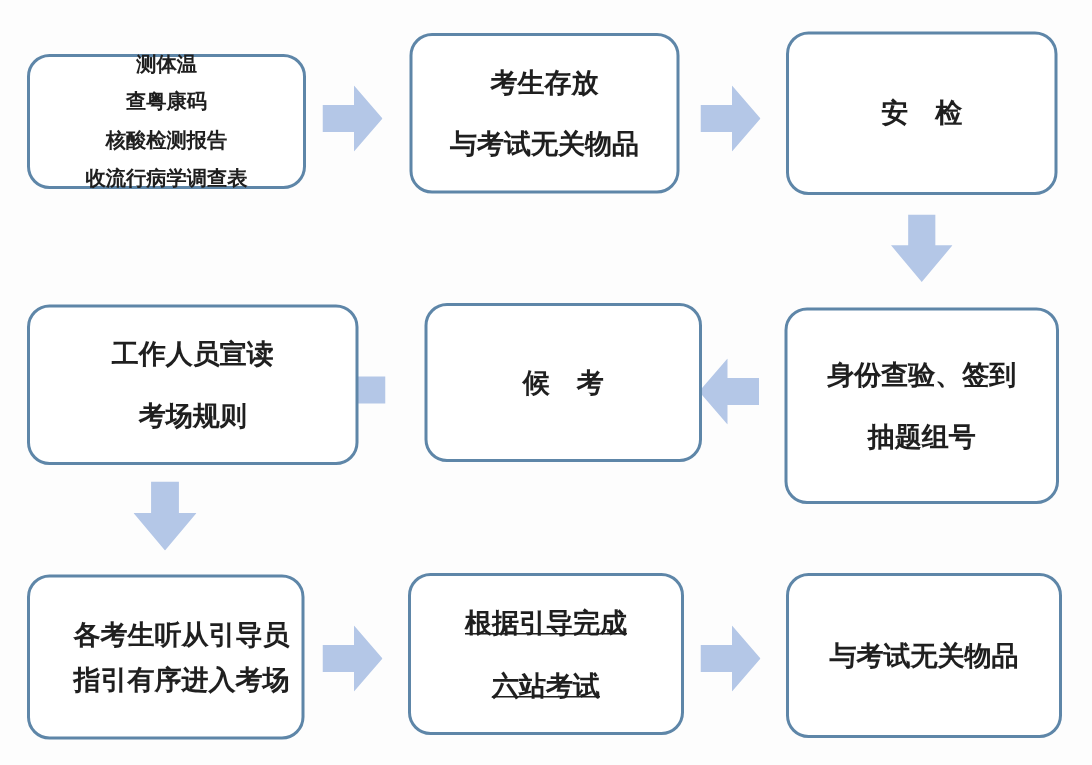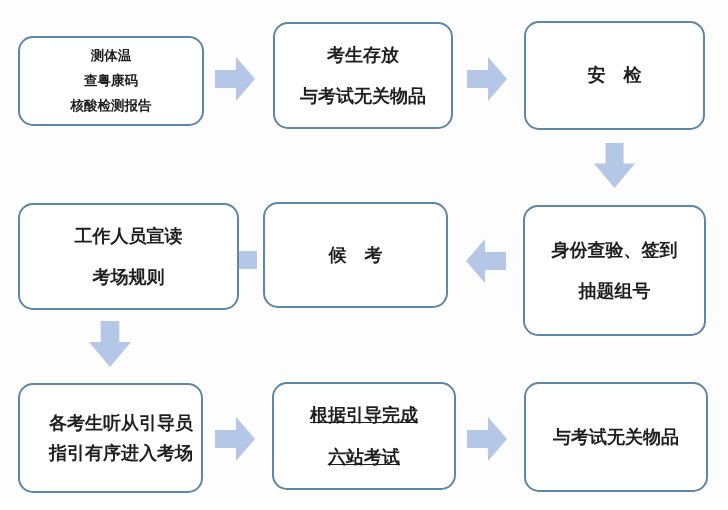--- a/index.html
+++ b/index.html
@@ -37,20 +37,21 @@
 </style>
 </head>
 <body>
 
 <div class="canvas">
 
   <div class="node small-text gap-multi" style="left:18px;top:36px;width:186px;height:90px;">
     <div class="line">测体温</div>
     <div class="line">查粤康码</div>
     <div class="line">核酸检测报告</div>
+    <div class="line">收流行病学调查表</div>
   </div>
 
   <div class="arrow" style="left:215px;top:57px;width:40px;height:44px;">
     <svg viewBox="0 0 40 44" preserveAspectRatio="none">
         <polygon points="0,13 21,13 21,0 40,22 21,44 21,31 0,31"></polygon>
       </svg>
   </div>
 
   <div class="node gap-std" style="left:273px;top:22px;width:180px;height:107px;">
     <div class="line">考生存放</div>
@@ -77,21 +78,21 @@
     <div class="line">身份查验、签到</div>
     <div class="line">抽题组号</div>
   </div>
 
   <div class="arrow" style="left:466px;top:239px;width:40px;height:44px;">
     <svg viewBox="0 0 40 44" preserveAspectRatio="none">
         <polygon points="40,13 19,13 19,0 0,22 19,44 19,31 40,31"></polygon>
       </svg>
   </div>
 
-  <div class="node" style="left:263px;top:202px;width:185px;height:106px;">
+  <div class="node" style="left:283px;top:202px;width:185px;height:106px;">
     <div class="line">候　考</div>
   </div>
 
   <div class="arrow" style="left:217px;top:238px;width:40px;height:44px;">
     <svg viewBox="0 0 40 44" preserveAspectRatio="none">
         <polygon points="40,13 19,13 19,0 0,22 19,44 19,31 40,31"></polygon>
       </svg>
   </div>
 
   <div class="node gap-std" style="left:18px;top:203px;width:221px;height:107px;">

